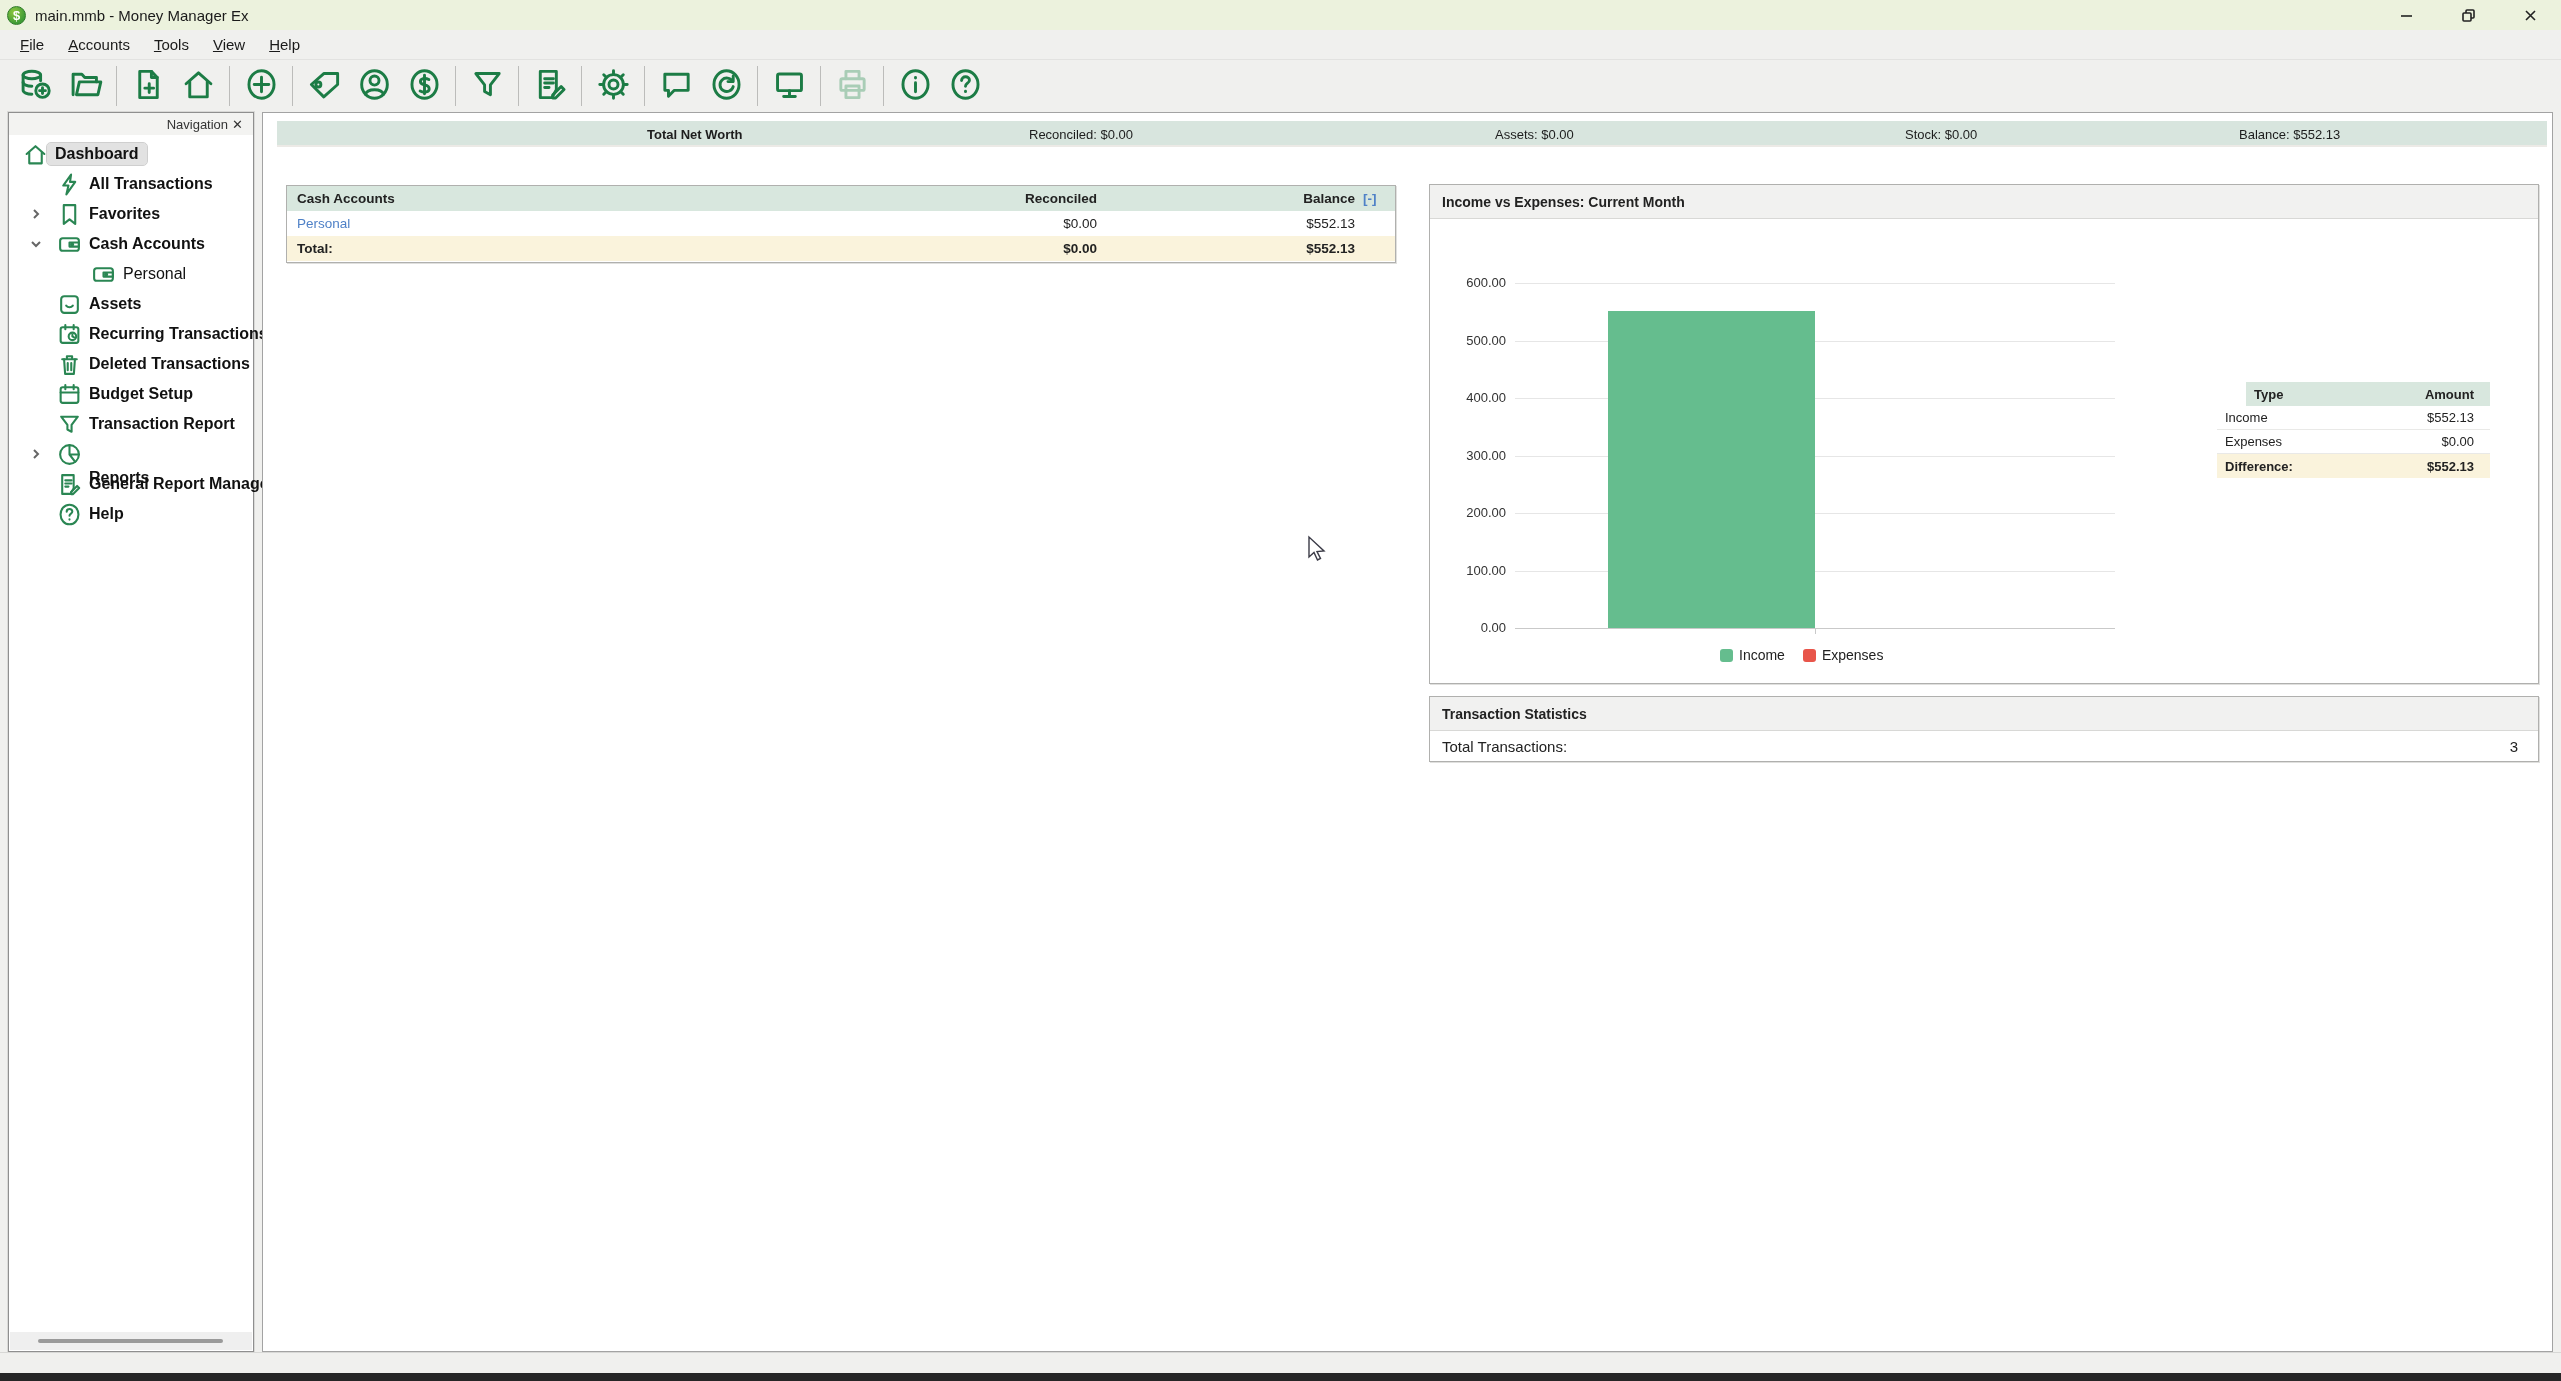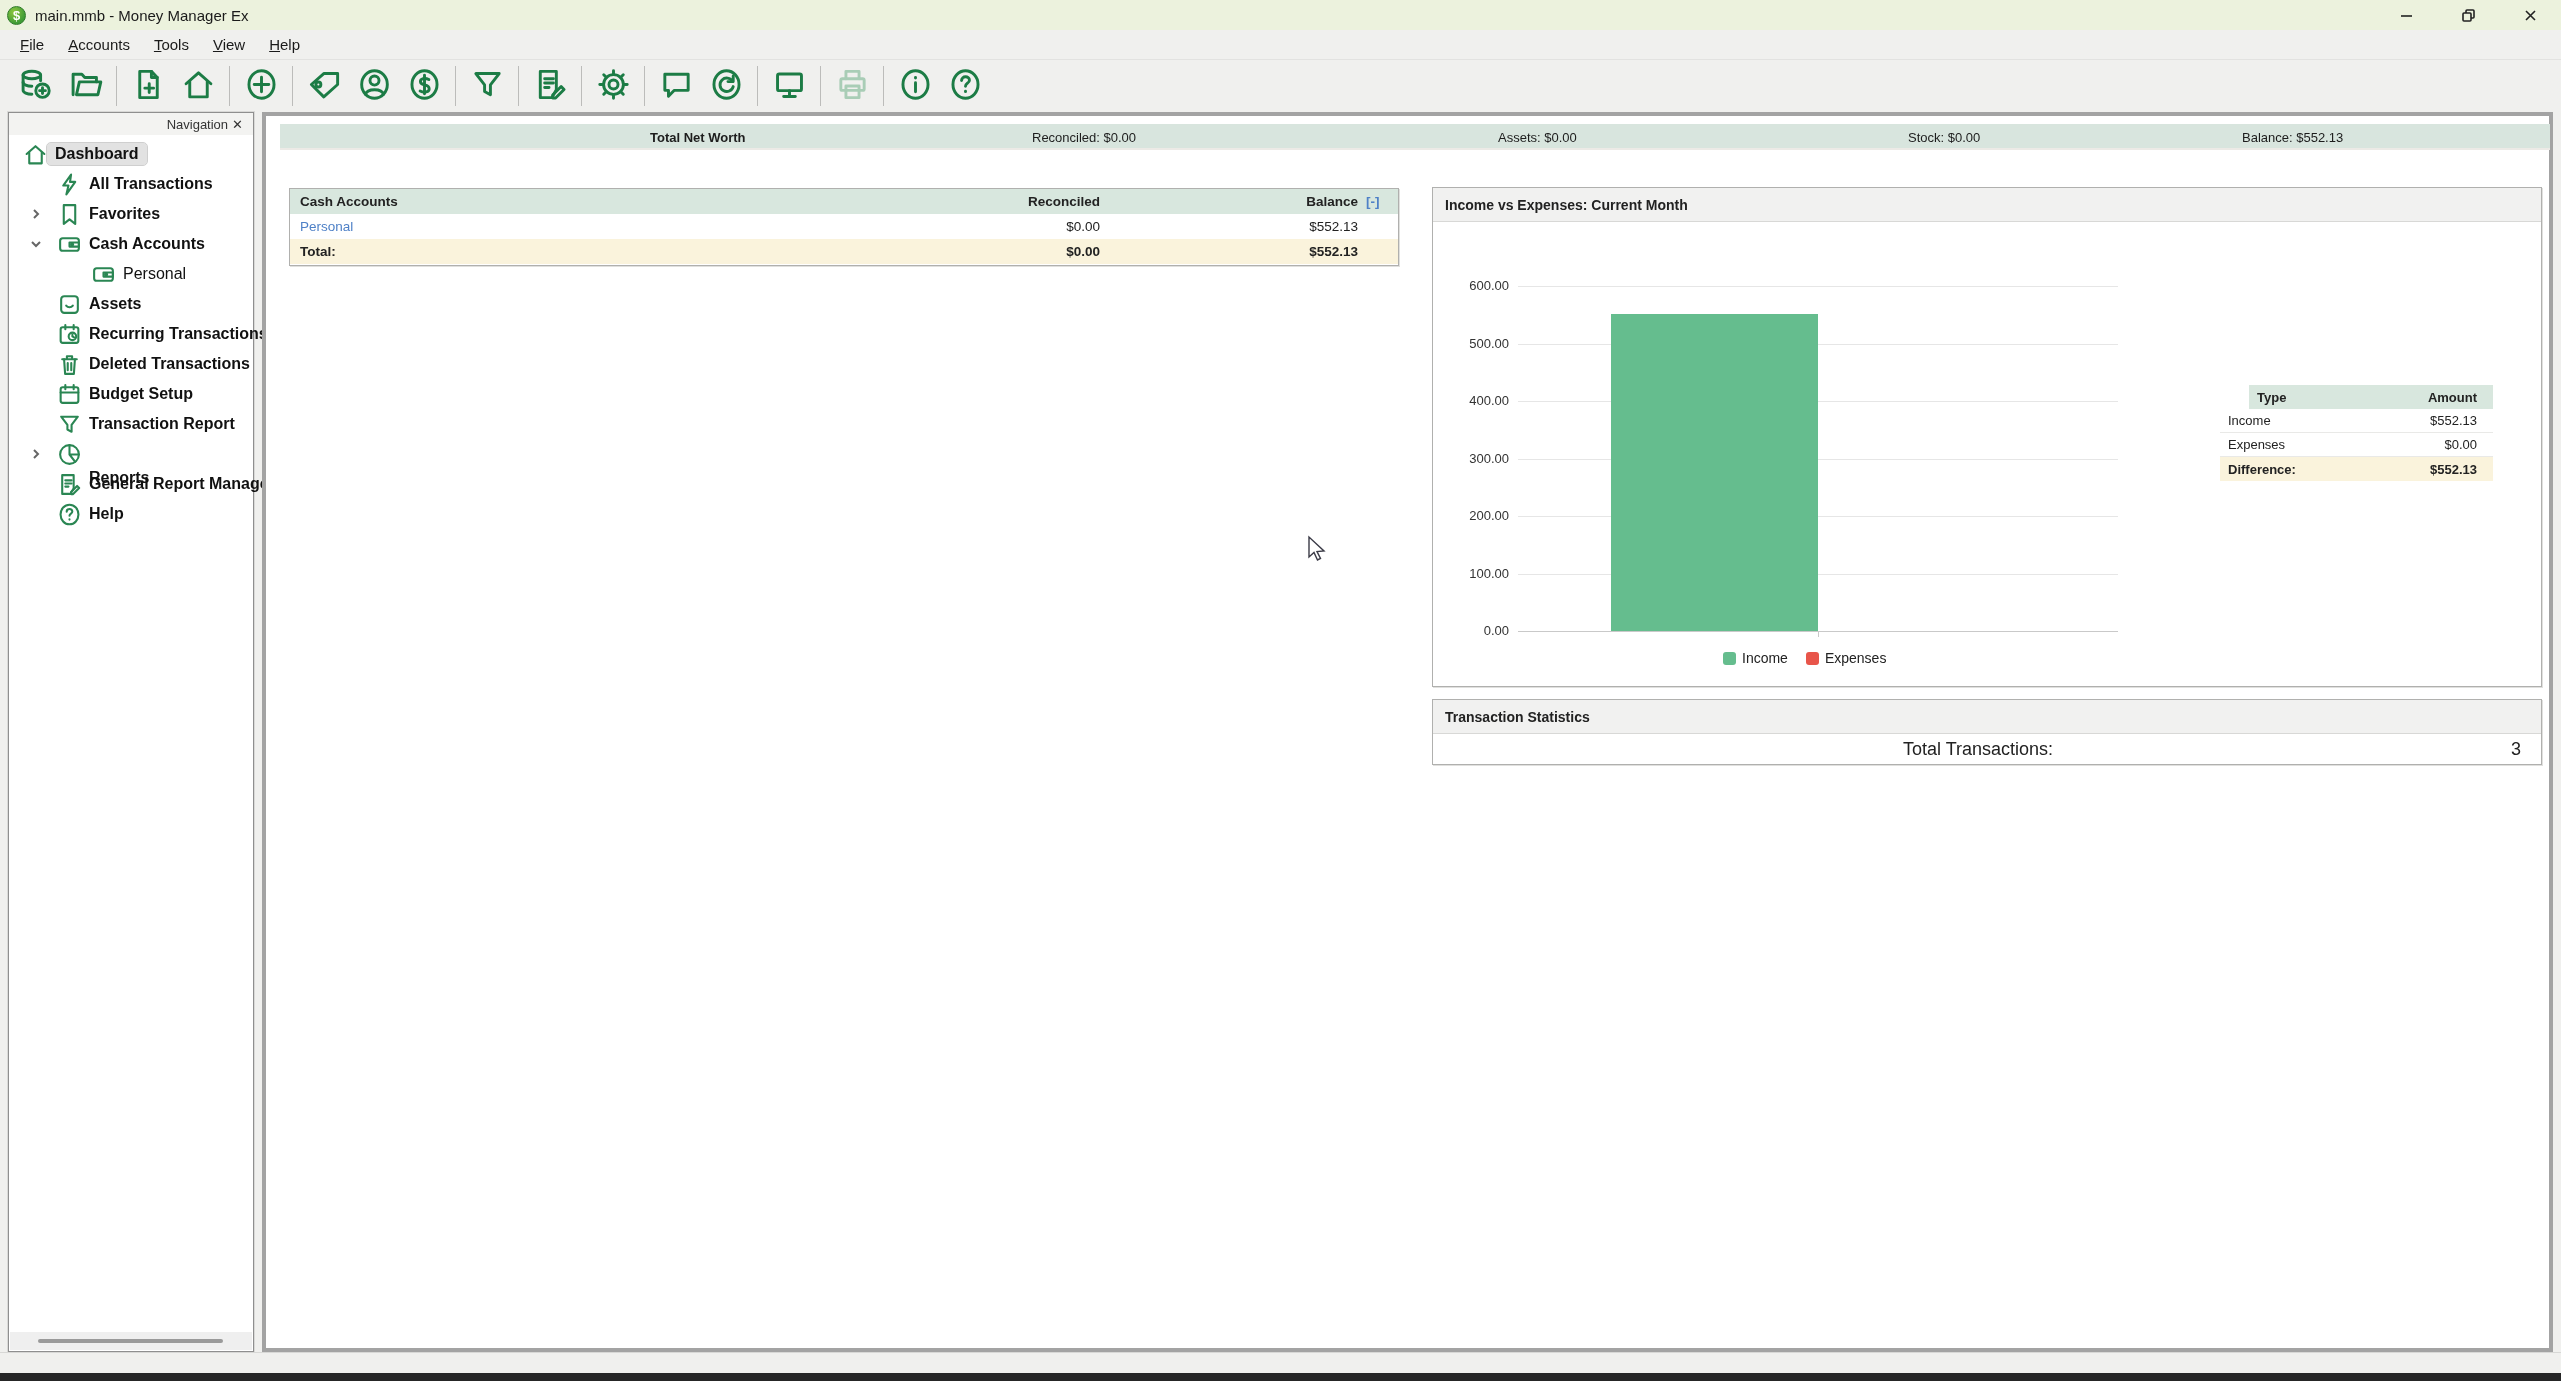--- a/index.html
+++ b/index.html
@@ -37,21 +37,21 @@
   .nav-exp svg { width:14px; height:14px; stroke:#666; stroke-width:2; fill:none; }
   .nav-icon { position:absolute; width:25px; height:25px; color:#2a8653; }
   .nav-icon svg { width:25px; height:25px; }
   .nav-label { position:absolute; font-size:16px; font-weight:bold; color:#111; white-space:nowrap; }
   .nav-label.normal { font-weight:normal; }
   .nav-label.selected { background:#e2e2e2; border-radius:4px; padding:2px 8px; outline:1px solid #cfcfcf; }
   .nav-hscroll { position:absolute; left:1px; right:1px; bottom:1px; height:18px; background:#efefef; }
   .nav-hscroll-thumb { position:absolute; left:28px; top:7px; width:185px; height:4px; background:#9a9a9a; border-radius:2px; }
 
   
-  .main-area { position:absolute; left:262px; top:112px; width:2291px; height:1240px; background:#ffffff; border:4px solid #a3a3a3; }
+  .main-area { position:absolute; left:262px; top:112px; width:2291px; height:1240px; background:#ffffff; border:1px solid #a3a3a3; }
   .summary-bar { position:absolute; left:14px; top:8px; width:2270px; height:26px; background:#d8e5de; border-bottom:2px solid #eceae6; }
   .summary-item { position:absolute; top:0; height:26px; display:flex; align-items:center; font-size:13px; color:#1d1d1d; }
   .summary-item.first { font-weight:bold; }
 
   
   .panel { position:absolute; background:#fff; border:1px solid #b0b0ae; box-shadow:1px 1px 0 #e0e0de; }
   .panel-header-gray { height:34px; background:#f1f1f0; border-bottom:1px solid #d8d8d6; display:flex; align-items:center; padding-left:12px; font-size:14px; font-weight:bold; color:#222; }
 
   
   .ca-panel { left:23px; top:72px; width:1110px; height:78px; }
@@ -78,21 +78,21 @@
   
   .side-table { position:absolute; left:787px; top:197px; width:273px; font-size:13px; color:#222; }
   .st-row { display:grid; grid-template-columns:1fr 110px; height:24px; align-items:center; border-bottom:1px solid #e9e9e7; }
   .st-row.header { background:#d8e7de; font-weight:bold; border-bottom:none;margin-left:29px; }
   .st-row .l { padding-left:8px; }
   .st-row .r { text-align:right; padding-right:16px; }
   .st-row.total { background:#faf3dc; font-weight:bold; border-bottom:none; }
 
   
   .ts-panel { left:1166px; top:583px; width:1110px; height:66px; }
-  .ts-row { display:flex; height:30px; align-items:center; font-size:18px; color:#222; padding:0 20px 0 12px;text-align:center; }
+  .ts-row { display:flex; height:30px; align-items:center; font-size:15px; color:#222; padding:0 20px 0 12px; }
   .ts-label { flex:1; }
 
   
   .statusbar { position:absolute; left:0; top:1352px; width:2561px; height:21px; background:#f0f0ee; border-top:1px solid #d8d8d6; }
   .bottom-strip { position:absolute; left:0; top:1373px; width:2561px; height:8px; background:#262626; }
 
   
   .cursor { position:absolute; left:1305px; top:535px; width:24px; height:30px; z-index:99; }
 </style>
 </head>

